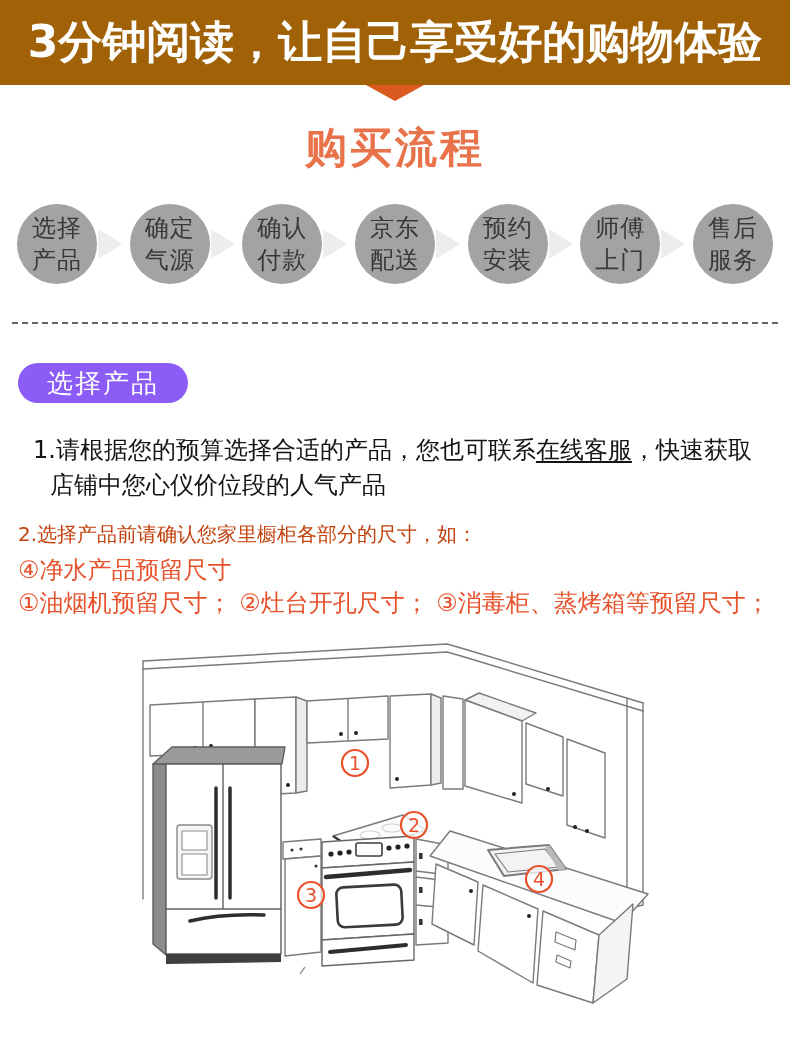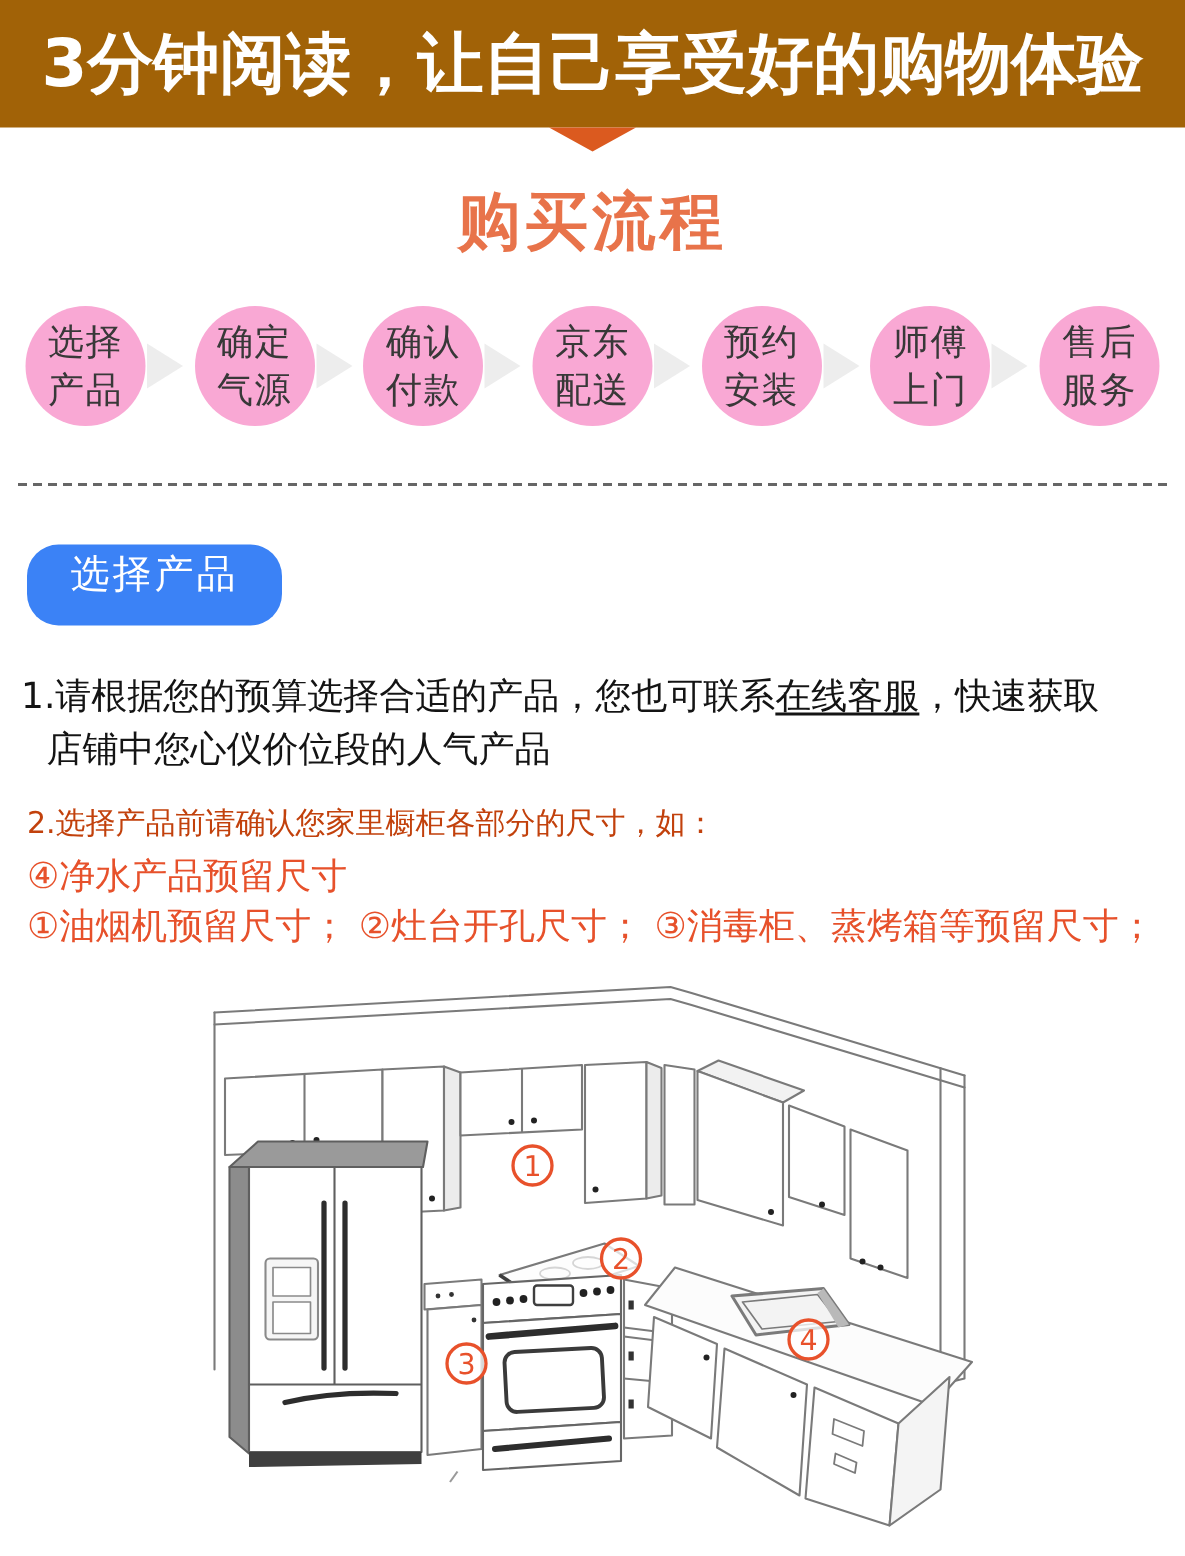--- a/index.html
+++ b/index.html
@@ -11,36 +11,36 @@
   .banner-text{color:#fff;font-size:44px;font-weight:bold;letter-spacing:0px;white-space:nowrap;}
   .banner-tail-row{height:16px;display:flex;justify-content:center;}
   .banner-tail{width:0;height:0;border-left:29px solid transparent;border-right:29px solid transparent;border-top:16px solid #DB5A1F;}
 
   
   .sec-title{margin-top:22px;height:50px;line-height:50px;text-align:center;
              color:#E8734A;font-size:42px;font-weight:bold;letter-spacing:3px;}
 
   
   .steps{margin-top:31px;height:80px;display:flex;justify-content:space-between;padding:0 17px 0 17px;box-sizing:border-box;}
-  .step{position:relative;width:80px;height:80px;background:#f9a8d4;border-radius:50%;
+  .step{position:relative;width:80px;height:80px;background:#a3a3a3;border-radius:50%;
         display:flex;flex-direction:column;align-items:center;justify-content:center;flex:0 0 80px;}
   .step .ln{font-size:24px;line-height:32px;color:#383838;letter-spacing:1px;white-space:nowrap;}
   .step .tail{position:absolute;right:-25px;top:50%;transform:translateY(-50%);width:0;height:0;
               border-top:15px solid transparent;border-bottom:15px solid transparent;border-left:24px solid #EDEDED;}
   .step:last-child .tail{display:none;}
 
   
   .divider{margin:38px 12px 0 12px;border-top:2px dashed #666;height:0;}
 
   
-  .badge{margin:39px 0 0 18px;display:inline-block;background:#3b82f6;color:#fff;
-         font-size:26px;line-height:40px;height:54px;padding:0 29px;border-radius:21px;letter-spacing:2px;}
-
-  
-  .p1{margin:30px 20px 0 14px;font-size:24px;line-height:35px;color:#141414;}
+  .badge{margin:39px 0 0 18px;display:inline-block;background:#8b5cf6;color:#fff;
+         font-size:26px;line-height:40px;height:40px;padding:0 29px;border-radius:21px;letter-spacing:2px;}
+
+  
+  .p1{margin:30px 20px 0 33px;font-size:24px;line-height:35px;color:#141414;}
   .p1 .line2{padding-left:17px;}
   .link{text-decoration:underline;text-underline-offset:3px;color:#141414;}
   .p2{margin:14px 20px 0 18px;font-size:20px;line-height:35px;color:#c2410c;}
   .notes{margin:2px 20px 0 18px;font-size:24px;line-height:33px;color:#E7512B;}
 
   
   .diagram{position:relative;margin-top:12px;height:397px;}
   .diagram svg{display:block;}
 </style>
 </head>

